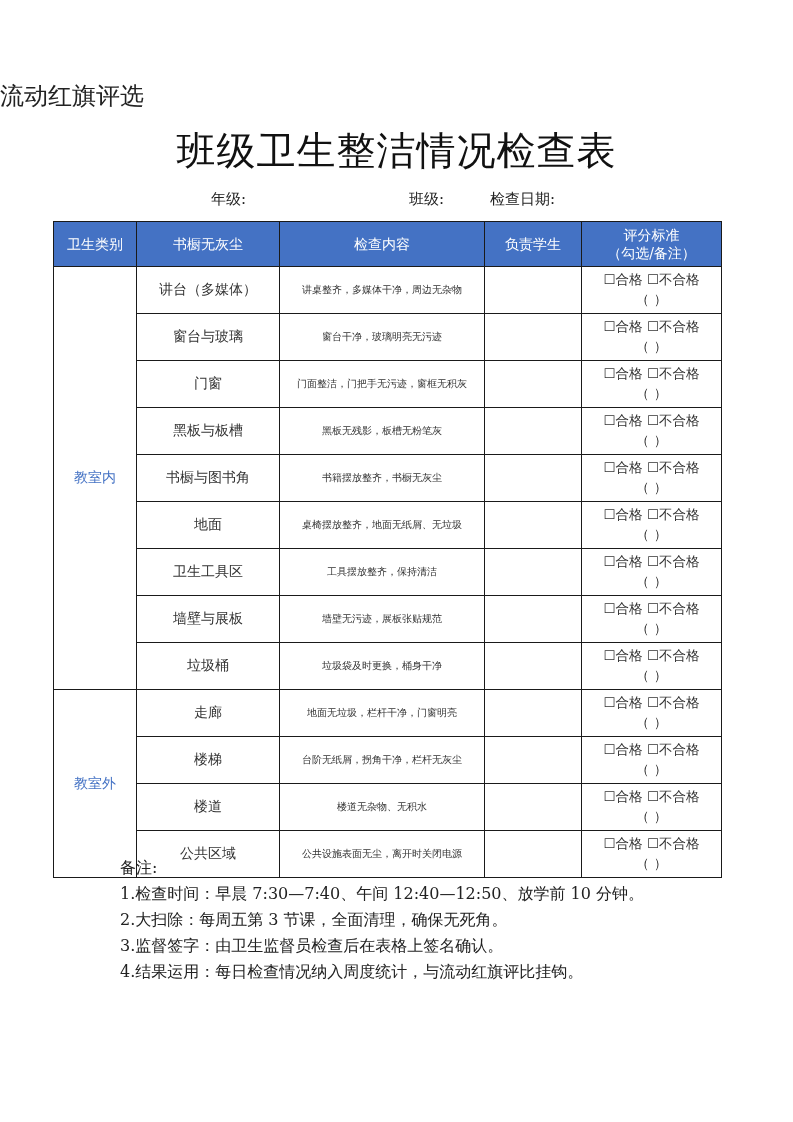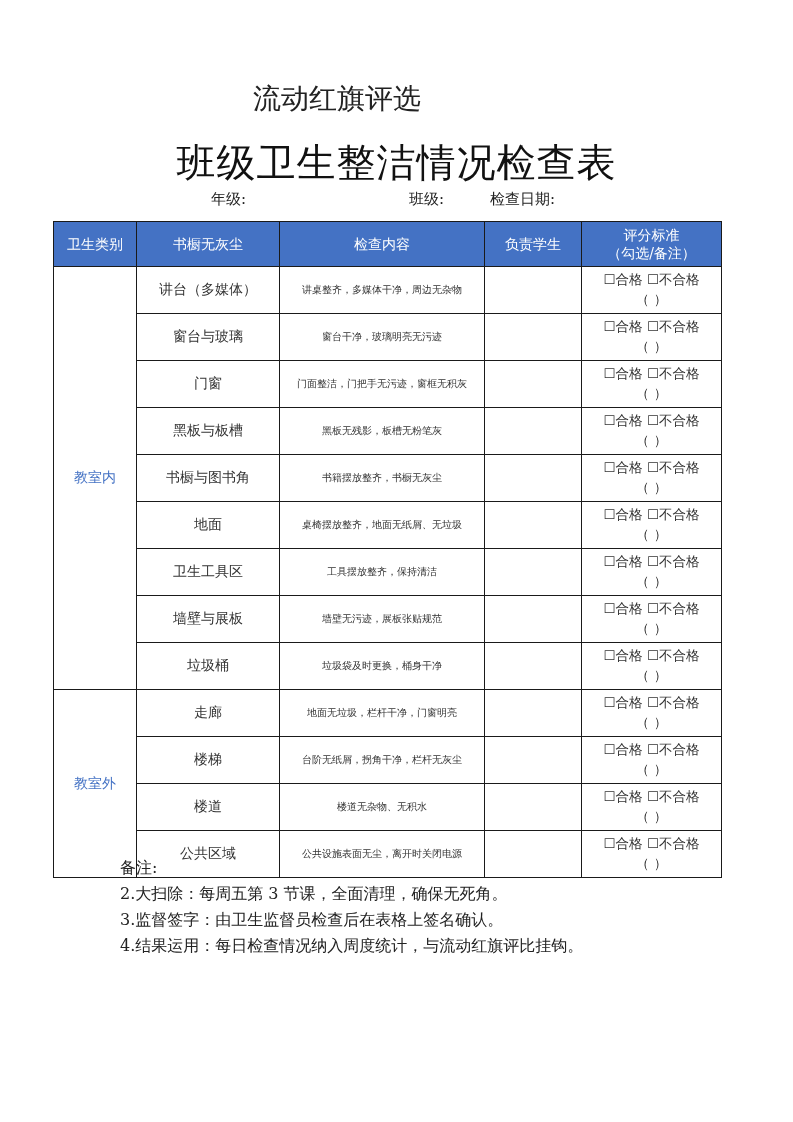--- a/index.html
+++ b/index.html
@@ -1,18 +1,18 @@
 <!DOCTYPE html>
 <html><head>
 <meta charset="utf-8">
 <style>
   html, body { margin:0; padding:0; background:#ffffff; }
   body { width:793px; height:1122px; position:relative; font-family:"DejaVu Serif","Liberation Serif",serif; color:#222; }
-  .subtitle { position:absolute; top:80px; left:0; width:674px; text-align:center; font-size:28px; color:#222; }
-  .title { position:absolute; top:136px; left:0; width:793px; text-align:center; font-size:39px; color:#111; letter-spacing:1px; }
+  .subtitle { position:absolute; top:80px; left:0; width:674px; font-size:24px; color:#222; }
+  .title { position:absolute; top:124px; left:0; width:793px; text-align:center; font-size:39px; color:#111; letter-spacing:1px; }
   .meta-row { position:absolute; top:190px; left:0; width:693px; height:22px; font-size:15px; }
   .meta-row span { position:absolute; top:0; }
   table.grid { position:absolute; top:221px; left:53px; width:668px; border-collapse:collapse; table-layout:fixed; font-size:14px; }
   table.grid th, table.grid td { border:1px solid #1a1a1a; padding:0; }
   table.grid th { background:#4472c4; color:#ffffff; font-weight:normal; height:44px; font-size:14px; line-height:18px; }
   table.grid td { height:44px; vertical-align:middle; }
   td.cat { text-align:center; color:#4472c4; font-size:14px; }
   td.item { text-align:center; color:#333; }
   td.content { text-align:center; padding:0 4px !important; color:#333; line-height:20px; font-size:10px; }
   td.student { }
@@ -170,16 +170,17 @@
         <td class="score">
           <div>☐合格 ☐不合格</div>
           <div>（ ）</div>
         </td>
       </tr>
     </tbody>
 </table>
 
 <div class="notes">
   <div>备注:</div>
+  <div>1.检查时间：早晨 7:30—7:40、午间 12:40—12:50、放学前 10 分钟。</div>
   <div>2.大扫除：每周五第 3 节课，全面清理，确保无死角。</div>
   <div>3.监督签字：由卫生监督员检查后在表格上签名确认。</div>
   <div>4.结果运用：每日检查情况纳入周度统计，与流动红旗评比挂钩。</div>
 </div>
 
 </body></html>

